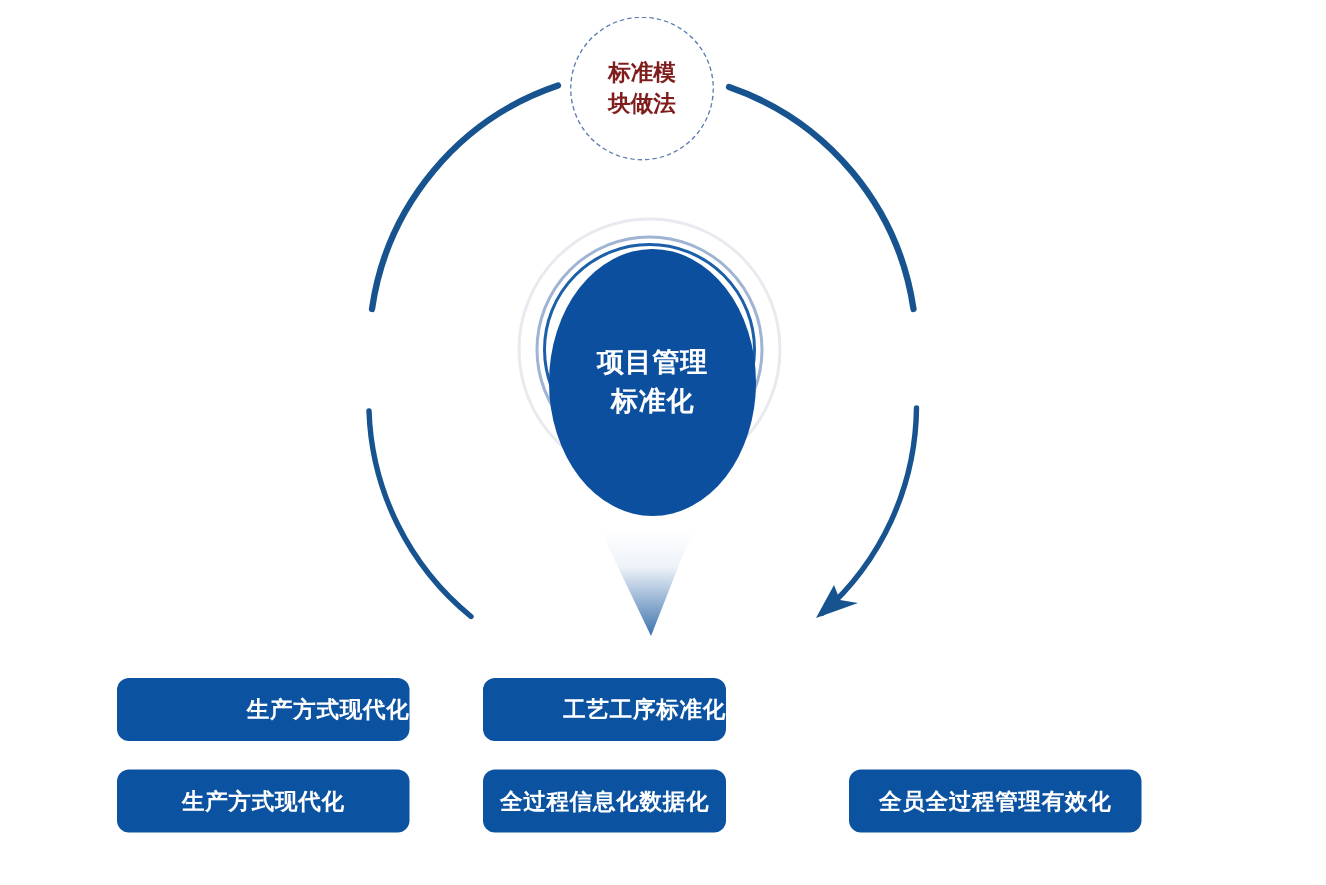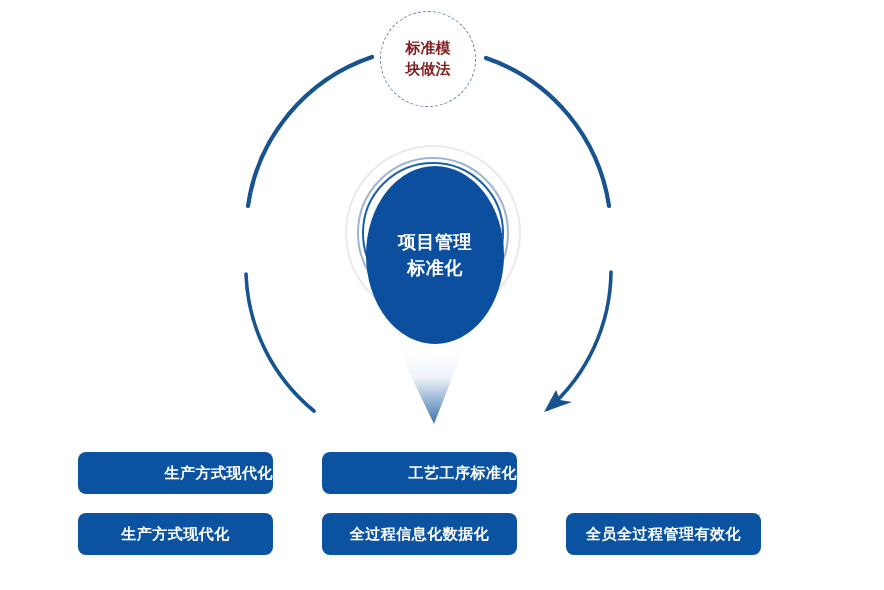--- a/index.html
+++ b/index.html
@@ -123,21 +123,21 @@
     box-sizing: border-box;
   }
   .box-label {
     color: #ffffff;
     font-size: 15px;
     font-weight: bold;
     letter-spacing: 0.5px;
     white-space: nowrap;
   }
   .col1 { left: 78px;  width: 195px; }
-  .col2 { left: 322px; width: 195px; }
+  .col2 { left: 322px; width: 162px; }
   .col3 { left: 566px; width: 195px; }
   .row1 { top: 452px; justify-content: flex-end; }
   .row2 { top: 513px; }
 </style>
 </head>
 <body>
 
 <div id="stage">
 
   <svg id="arc-layer" viewBox="0 0 884 590" width="884" height="590">

